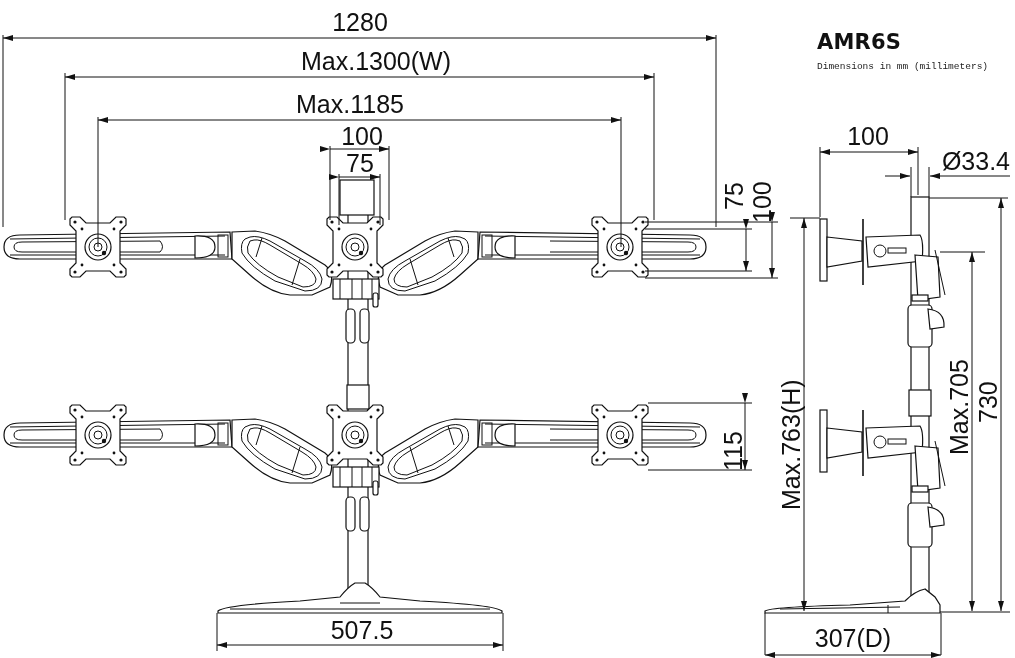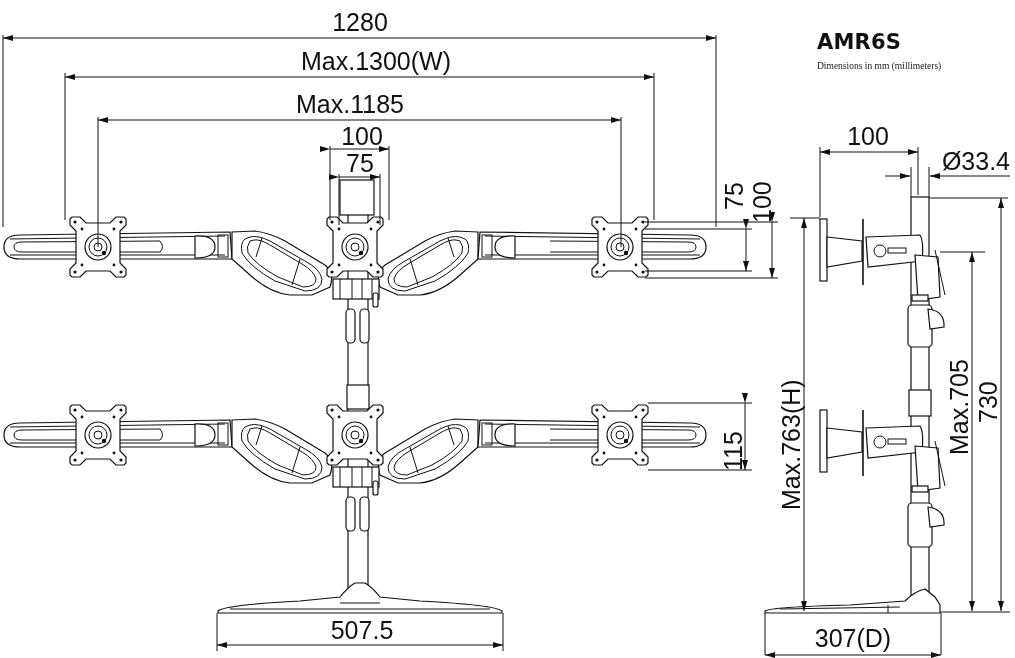--- a/index.html
+++ b/index.html
@@ -1,21 +1,21 @@
 <!DOCTYPE html>
 <html><head>
 <meta charset="utf-8">
 <style>
   html, body { margin:0; padding:0; background:#ffffff; }
   body { width:1015px; height:658px; overflow:hidden; position:relative; font-family:"Liberation Sans", sans-serif; }
   #stage { position:absolute; left:0; top:5px; width:1015px; height:658px; }
   svg { position:absolute; left:0; top:0; }
   .dim { font-family:"Liberation Sans", sans-serif; font-size:25px; fill:#111; }
   .title { position:absolute; left:817px; top:25px; font-family:"DejaVu Sans", sans-serif; font-weight:bold; font-size:21px; color:#111; letter-spacing:0.2px; }
-  .subtitle { position:absolute; left:817px; top:56px; font-family:Liberation Serif, serif; font-size:9.5px; color:#222; }
+  .subtitle { position:absolute; left:817px; top:56px; font-family:Liberation Mono, monospace; font-size:9.5px; color:#222; }
   .ln { stroke:#111; stroke-width:1; fill:none; }
   .thk { stroke:#111; stroke-width:1.6; fill:none; }
   .part { stroke:#111; stroke-width:1.2; fill:#fff; }
   .dark { fill:#111; }
 </style>
 </head>
 <body>
 
 <div id="stage">
 

